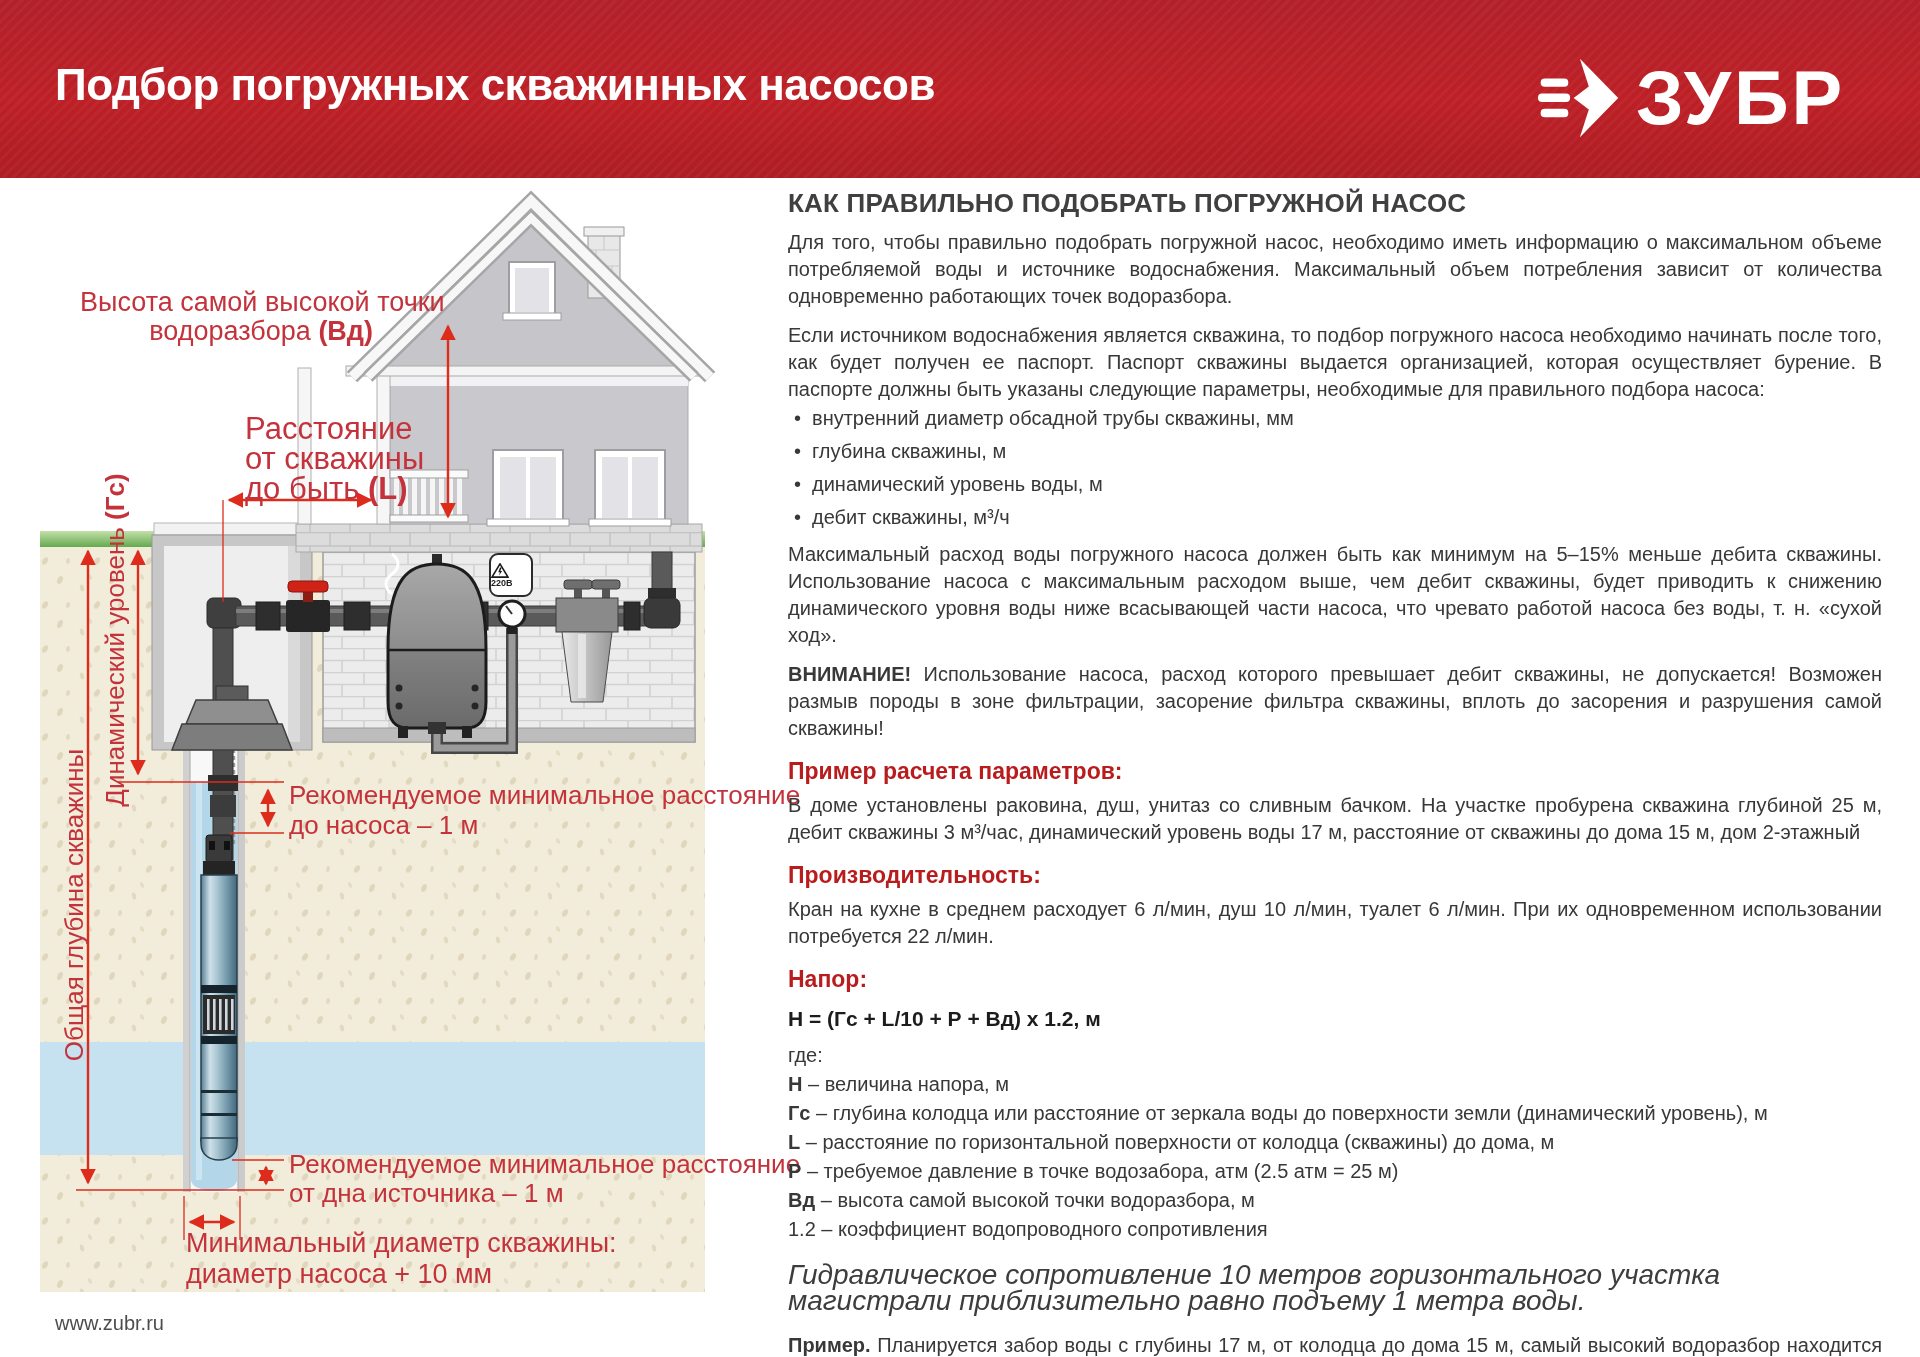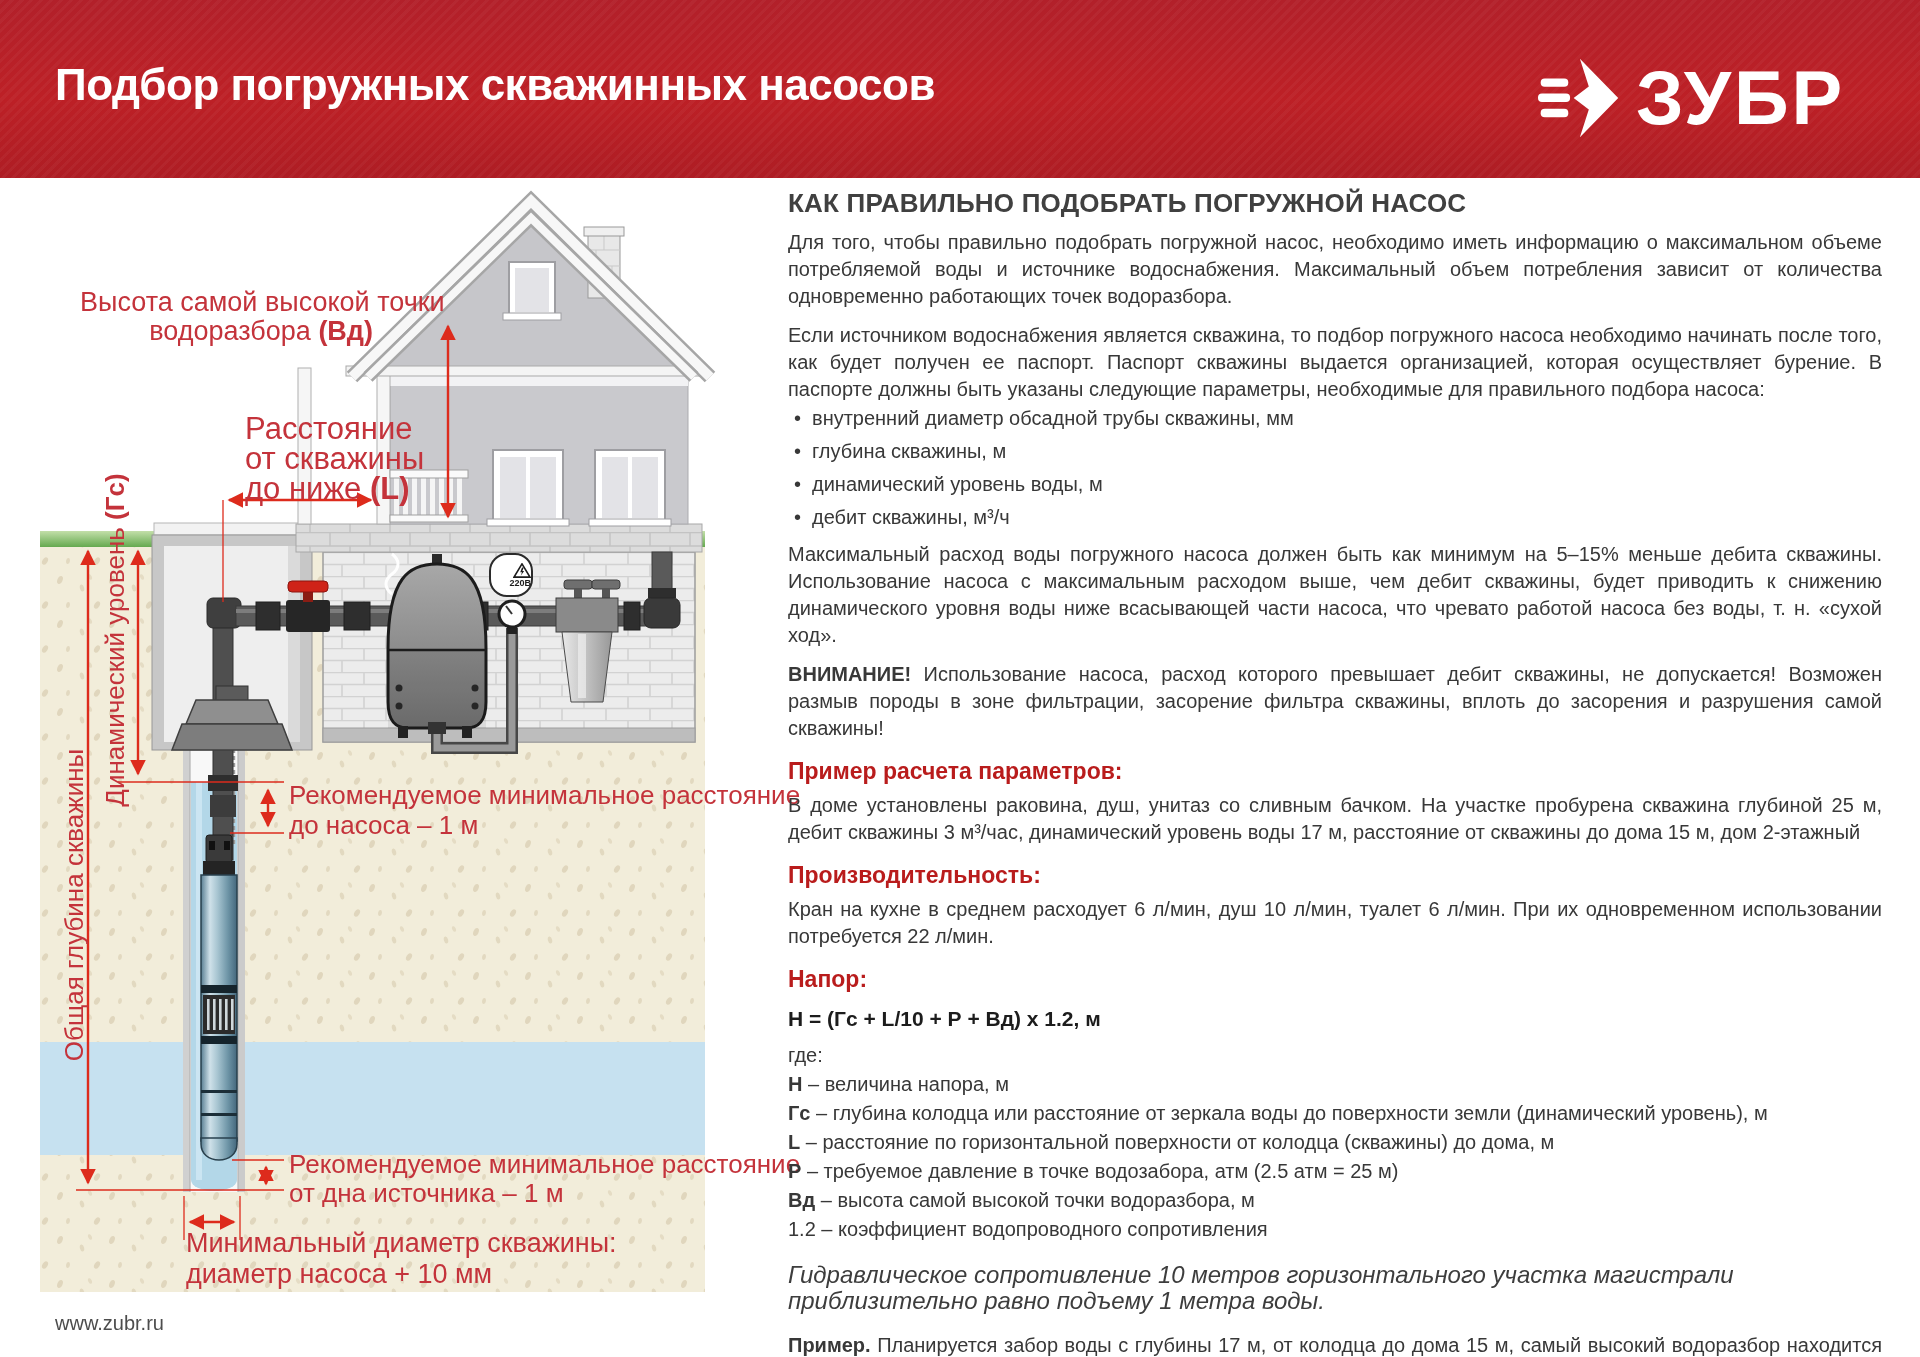--- a/index.html
+++ b/index.html
@@ -23,34 +23,34 @@
   .lab-vd{left:80px;top:288px;width:293px;text-align:right;font-size:27px;line-height:29px;}
   .lab-l{left:245px;top:414px;font-size:31px;line-height:30px;}
   .lab-dyn{left:-65px;top:624px;width:360px;height:32px;text-align:center;font-size:26px;line-height:32px;
            transform:rotate(-90deg);}
   .lab-total{left:-116px;top:889px;width:380px;height:32px;text-align:center;font-size:26px;line-height:32px;
            transform:rotate(-90deg);}
   .lab-rec1{left:289px;top:780px;font-size:26px;line-height:30px;}
   .lab-rec2{left:289px;top:1150px;font-size:26px;line-height:29px;}
   .lab-min{left:186px;top:1228px;font-size:27px;line-height:31px;}
   .sign220{position:absolute;left:489px;top:553px;width:44px;height:44px;background:#fff;
-           border:2.5px solid #2b2b2b;border-radius:18px;box-sizing:border-box;z-index:4;
-           display:flex;flex-direction:column;align-items:flex-end;justify-content:center;}
+           border:2.5px solid #2b2b2b;border-radius:9px;box-sizing:border-box;z-index:4;
+           display:flex;flex-direction:column;align-items:flex-start;justify-content:center;}
   .sign220 .v{font-size:9px;font-weight:700;color:#1c1c1c;line-height:9px;margin-top:1px;}
   .url{position:absolute;left:55px;top:1312px;font-size:20px;color:#4d4d4d;z-index:5;}
   
   #article{position:absolute;left:788px;top:188px;width:1094px;color:#383838;z-index:5;}
   #article .b{font-weight:700;}
   #article .h1{font-size:26px;font-weight:700;color:#404040;margin:0 0 10px 0;letter-spacing:.2px;}
   #article .h2{font-size:23px;font-weight:700;color:#b91c1c;margin:16px 0 7px 0;}
   #article .p{font-size:20px;line-height:27px;text-align:justify;margin:0 0 12px 0;}
   #article .p0{font-size:20px;line-height:27px;text-align:justify;margin:0;}
   #article .def{font-size:20px;line-height:29px;margin:0;}
   #article .formula{font-size:21px;line-height:28px;font-weight:700;color:#1c1c1c;margin:12px 0 8px 0;}
-  #article .note{font-size:24px;line-height:26px;font-style:italic;margin:18px 0 18px 0;color:#3d3d3d;}
+  #article .note{font-size:28px;line-height:26px;font-style:italic;margin:18px 0 18px 0;color:#3d3d3d;}
   #article .bullets{margin:2px 0 10px 0;}
   #article .bullet{font-size:20px;line-height:27px;padding-left:24px;position:relative;margin:0 0 6px 0;}
   #article .bullet::before{content:"\2022";position:absolute;left:6px;top:0;color:#383838;}
 </style>
 </head>
 <body>
 
 <div class="page">
 
   <div class="header">
@@ -318,21 +318,21 @@
     <span class="v">220В</span>
   </div>
 
   <div class="lab lab-vd">
       <div class="lab-line"><span>Высота самой высокой точки</span></div>
       <div class="lab-line"><span>водоразбора </span><span class="b">(Вд)</span></div>
     </div>
   <div class="lab lab-l">
       <div class="lab-line"><span>Расстояние</span></div>
       <div class="lab-line"><span>от скважины</span></div>
-      <div class="lab-line"><span>до ниже </span><span class="b">(L)</span></div>
+      <div class="lab-line"><span>до быть </span><span class="b">(L)</span></div>
     </div>
   <div class="lab lab-dyn">
       <div class="lab-line"><span>Динамический уровень </span><span class="b">(Гс)</span></div>
     </div>
   <div class="lab lab-total">
       <div class="lab-line"><span>Общая глубина скважины</span></div>
     </div>
   <div class="lab lab-rec1">
       <div class="lab-line"><span>Рекомендуемое минимальное расстояние</span></div>
       <div class="lab-line"><span>до насоса – 1 м</span></div>

